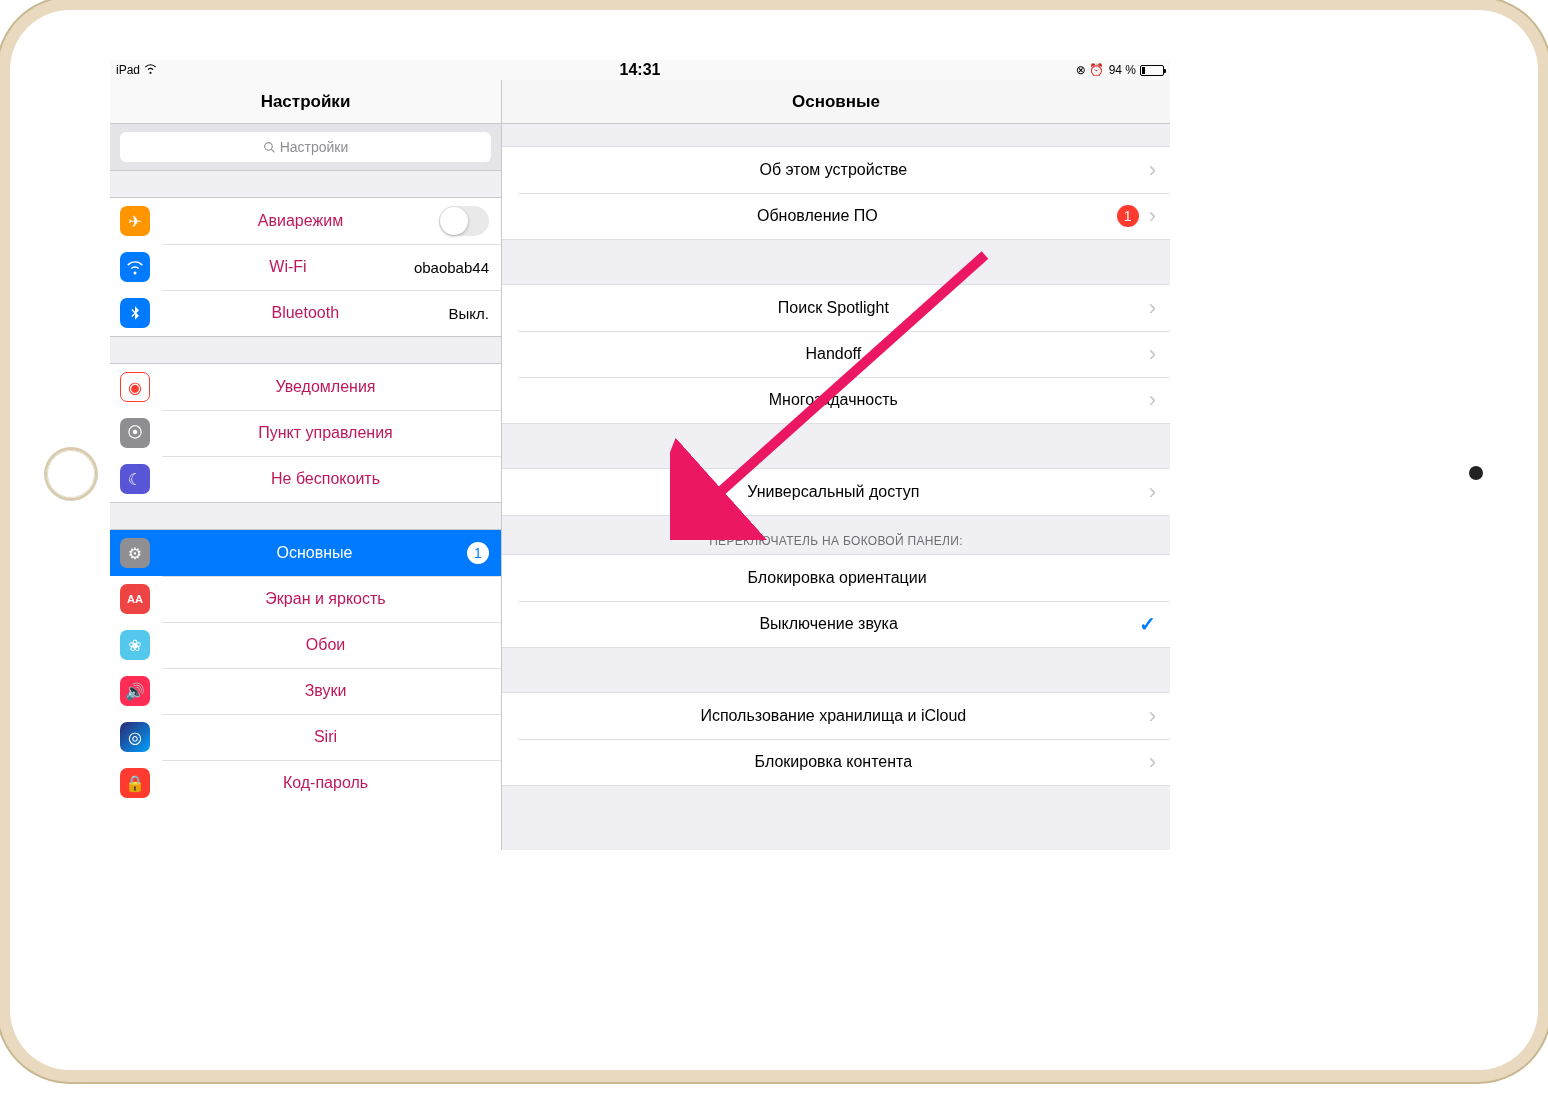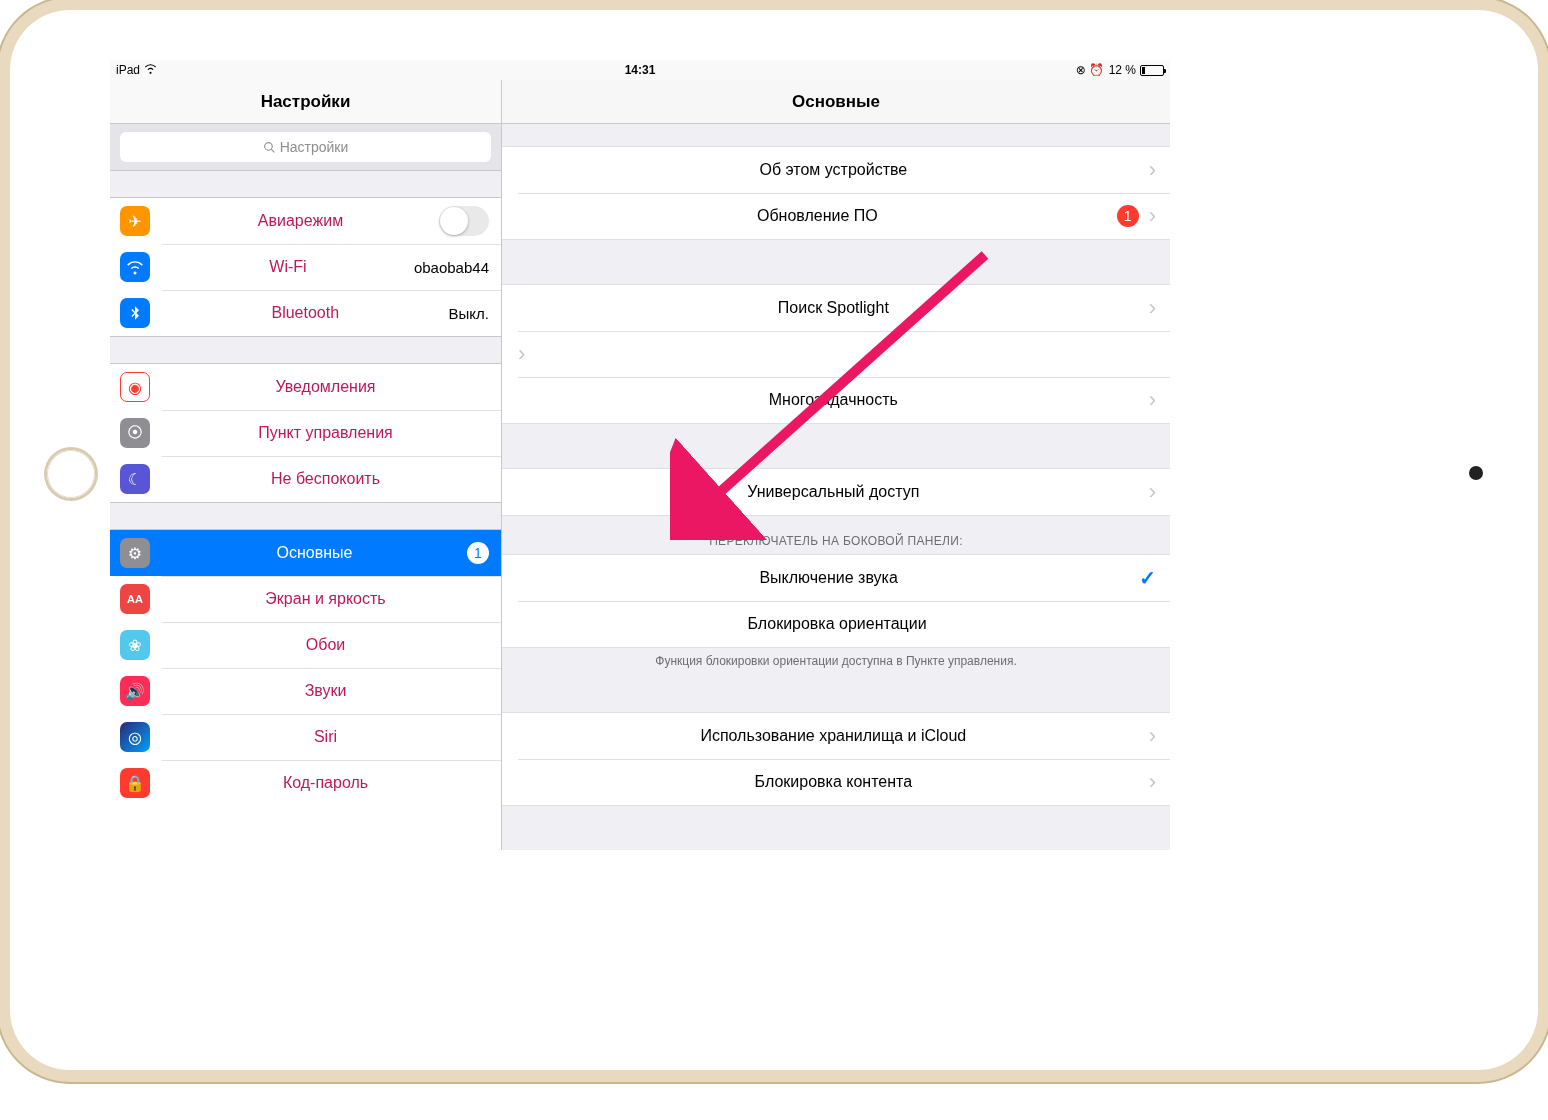--- a/index.html
+++ b/index.html
@@ -14,21 +14,21 @@
 }
 .home-btn { position:absolute; left:37px; top:440px; width:48px; height:48px; border-radius:50%; background:#fff; box-shadow:0 0 0 3px #d8cbb0, inset 0 0 0 1px #e6ddca; }
 .camera { position:absolute; right:55px; top:456px; width:14px; height:14px; border-radius:50%; background:#222; }
 
 
 .screen { position:absolute; left:100px; top:50px; width:1060px; height:790px; background:#efeff4; overflow:hidden; }
 
 
 .status { height:20px; background:#f9f9f9; display:flex; align-items:center; font-size:12px; color:#000; padding:0 6px; justify-content:space-between; }
 .status .left, .status .right { display:flex; align-items:center; gap:4px; }
-.status .center { position:absolute; left:50%; transform:translateX(-50%); font-weight:600; font-size:12px; }
+.status .center { position:absolute; left:50%; transform:translateX(-50%); font-weight:600; font-size:16px; }
 .wifi-icon svg { width:13px; height:13px; }
 .batt { display:inline-block; width:24px; height:11px; border:1px solid #000; border-radius:2px; position:relative; }
 .batt::after { content:""; position:absolute; right:-3px; top:3px; width:2px; height:4px; background:#000; border-radius:0 1px 1px 0; }
 .batt i { position:absolute; left:1px; top:1px; bottom:1px; width:12%; background:#000; }
 
 .columns { display:flex; height:calc(100% - 20px);text-align:center; }
 .left-col { width:392px; border-right:1px solid #c8c7cc; background:#fff; display:flex; flex-direction:column; }
 .right-col { flex:1; background:#efeff4; display:flex; flex-direction:column; overflow:hidden; }
 
 
@@ -95,21 +95,21 @@
         <span class="wifi-icon">
           <svg viewBox="0 0 24 24">
               <path fill="#000" d="M12 18a2 2 0 1 0 .001 4A2 2 0 0 0 12 18zm-4.2-3.2a6 6 0 0 1 8.4 0l1.4-1.4a8 8 0 0 0-11.2 0l1.4 1.4zM3 10.2a12 12 0 0 1 18 0l1.4-1.4a14 14 0 0 0-20.8 0L3 10.2z"></path>
             </svg>
         </span>
       </div>
       <div class="center">14:31</div>
       <div class="right">
         <span>⊗</span>
         <span>⏰</span>
-        <span>12 %</span>
+        <span>94 %</span>
         <span class="batt">
             <i></i>
           </span>
       </div>
     </div>
 
     <div class="columns">
 
       <div class="left-col">
         <div class="side-header">Настройки</div>
@@ -209,46 +209,46 @@
               <div class="chev">›</div>
             </div>
           </div>
 
           <div class="group">
             <div class="cell">
               <div class="clabel">Поиск Spotlight</div>
               <div class="chev">›</div>
             </div>
             <div class="cell">
+              <div class="clabel">Handoff</div>
               <div class="chev">›</div>
             </div>
             <div class="cell">
               <div class="clabel">Многозадачность</div>
               <div class="chev">›</div>
             </div>
           </div>
 
           <div class="group">
             <div class="cell">
               <div class="clabel">Универсальный доступ</div>
               <div class="chev">›</div>
             </div>
           </div>
 
           <div class="group-label">ПЕРЕКЛЮЧАТЕЛЬ НА БОКОВОЙ ПАНЕЛИ:</div>
           <div class="group tight">
             <div class="cell">
+              <div class="clabel">Блокировка ориентации</div>
+            </div>
+            <div class="cell">
               <div class="clabel">Выключение звука</div>
               <div class="check">✓</div>
             </div>
-            <div class="cell">
-              <div class="clabel">Блокировка ориентации</div>
-            </div>
-          </div>
-          <div class="group-foot">Функция блокировки ориентации доступна в Пункте управления.</div>
+          </div>
 
           <div class="group">
             <div class="cell">
               <div class="clabel">Использование хранилища и iCloud</div>
               <div class="chev">›</div>
             </div>
             <div class="cell">
               <div class="clabel">Блокировка контента</div>
               <div class="chev">›</div>
             </div>

